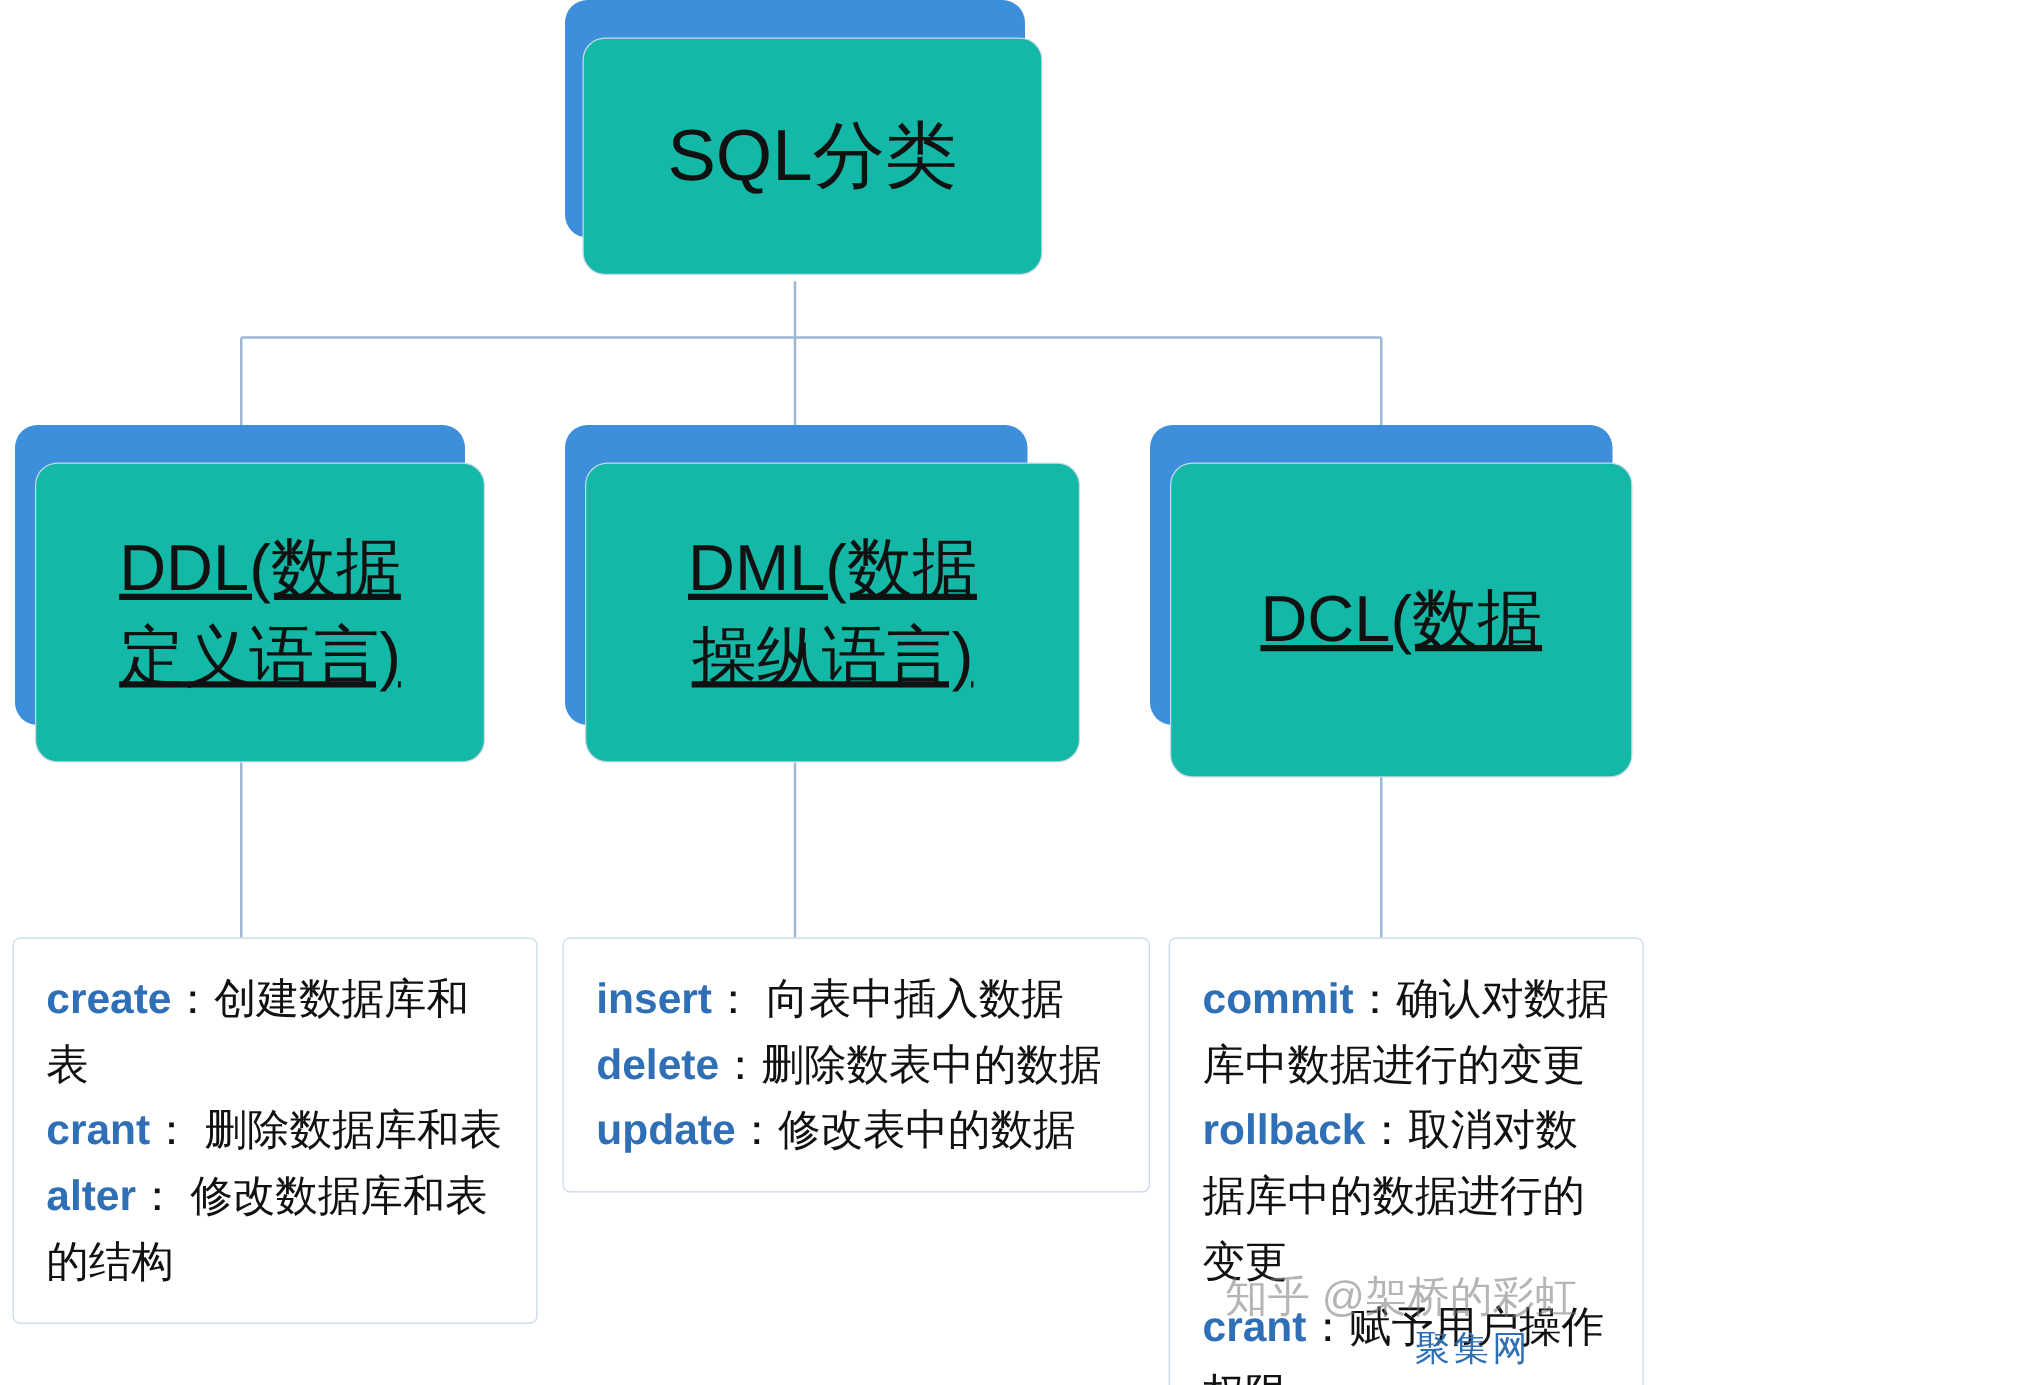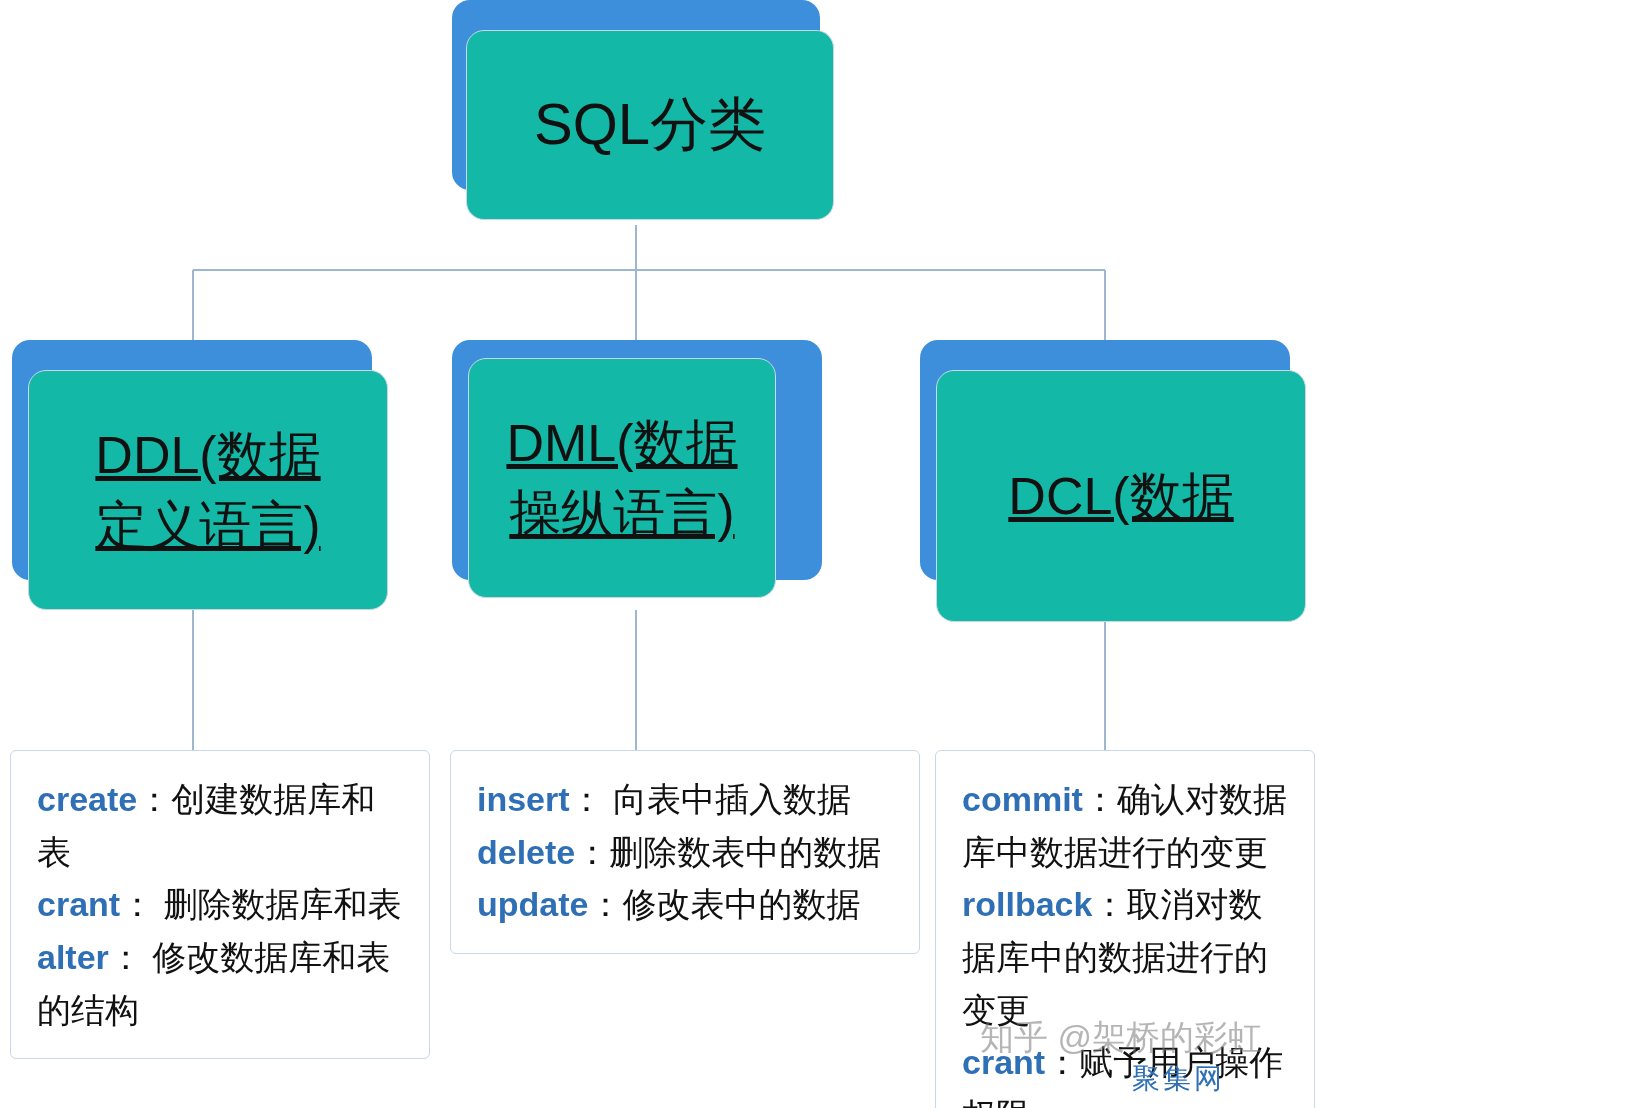--- a/index.html
+++ b/index.html
@@ -97,21 +97,21 @@
 <div class="node mid" style="left:12px; top:340px;">
   <div class="card-back" style="width:360px; height:240px;"></div>
   <div class="card-front" style="left:16px; top:30px; width:360px; height:240px;">
     <span>DDL(数据</span>
     <span>定义语言)</span>
   </div>
 </div>
 
 <div class="node mid" style="left:452px; top:340px;">
   <div class="card-back" style="width:370px; height:240px;"></div>
-  <div class="card-front" style="left:16px; top:18px; width:308px; height:240px;">
+  <div class="card-front" style="left:16px; top:30px; width:396px; height:240px;">
     <span>DML(数据</span>
     <span>操纵语言)</span>
   </div>
 </div>
 
 <div class="node mid" style="left:920px; top:340px;">
   <div class="card-back" style="width:370px; height:240px;"></div>
   <div class="card-front" style="left:16px; top:30px; width:370px; height:252px;">
     <span>DCL(数据</span>
   </div>

